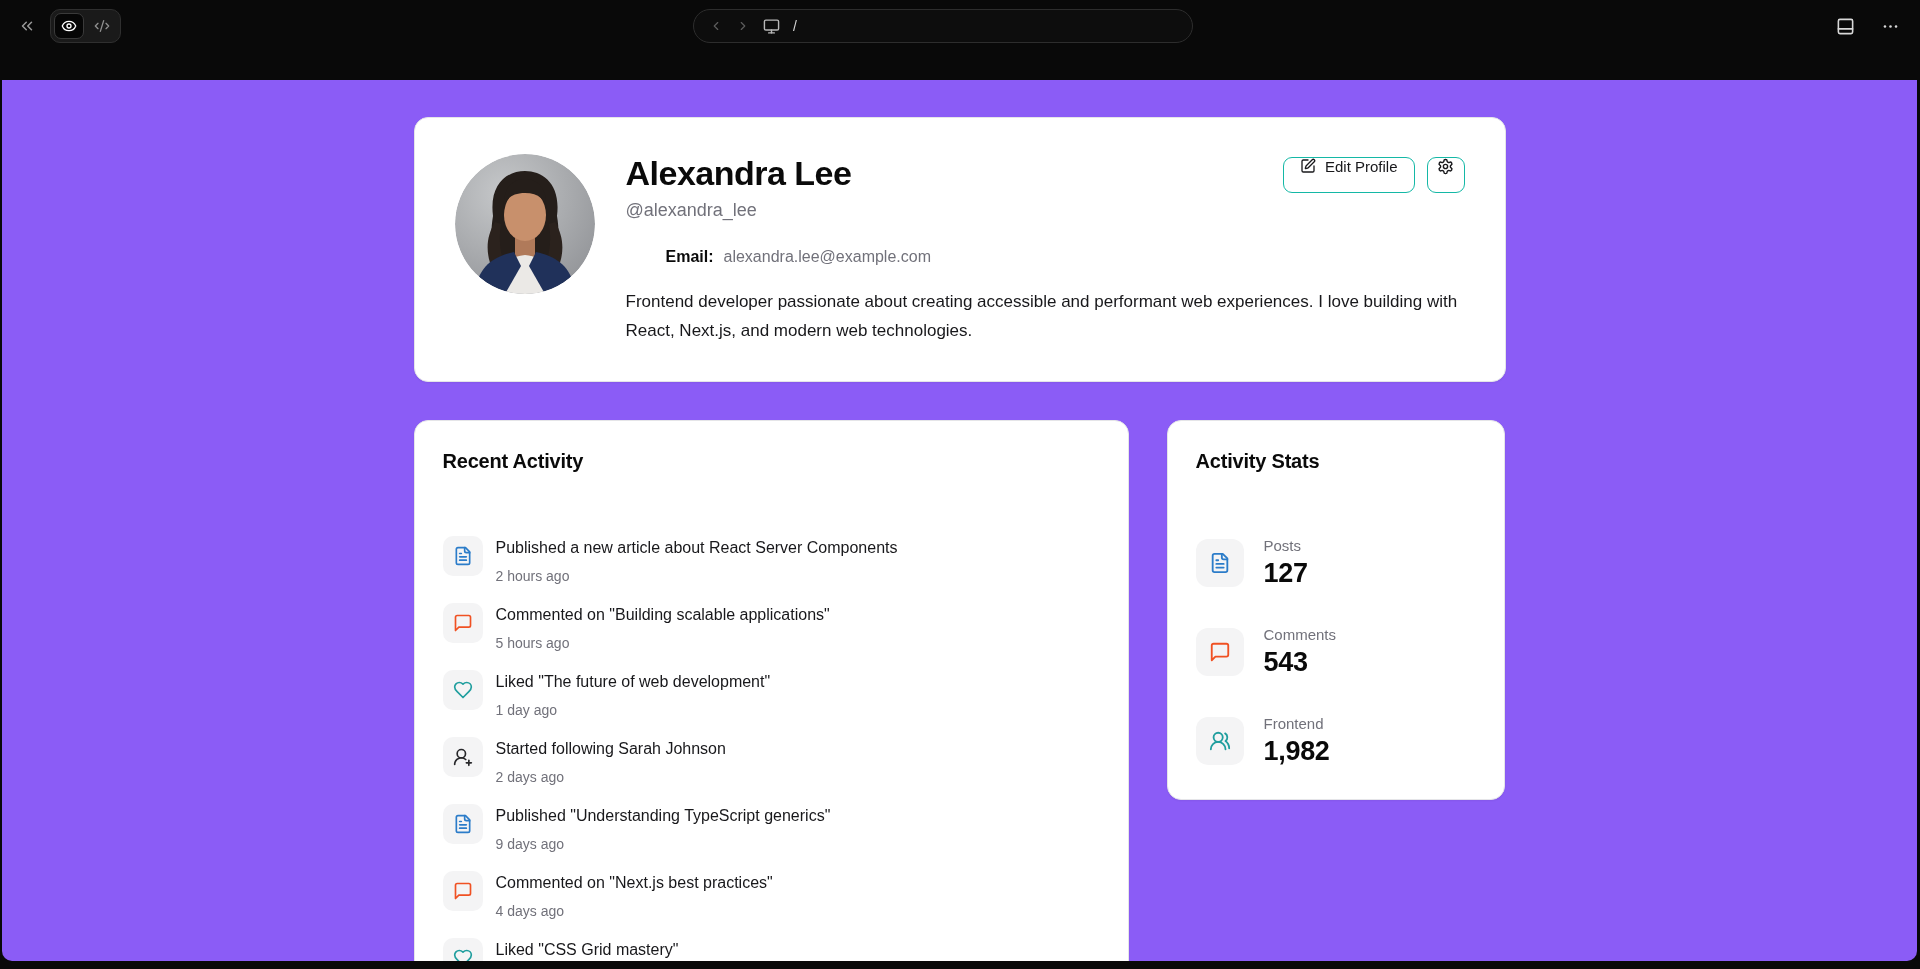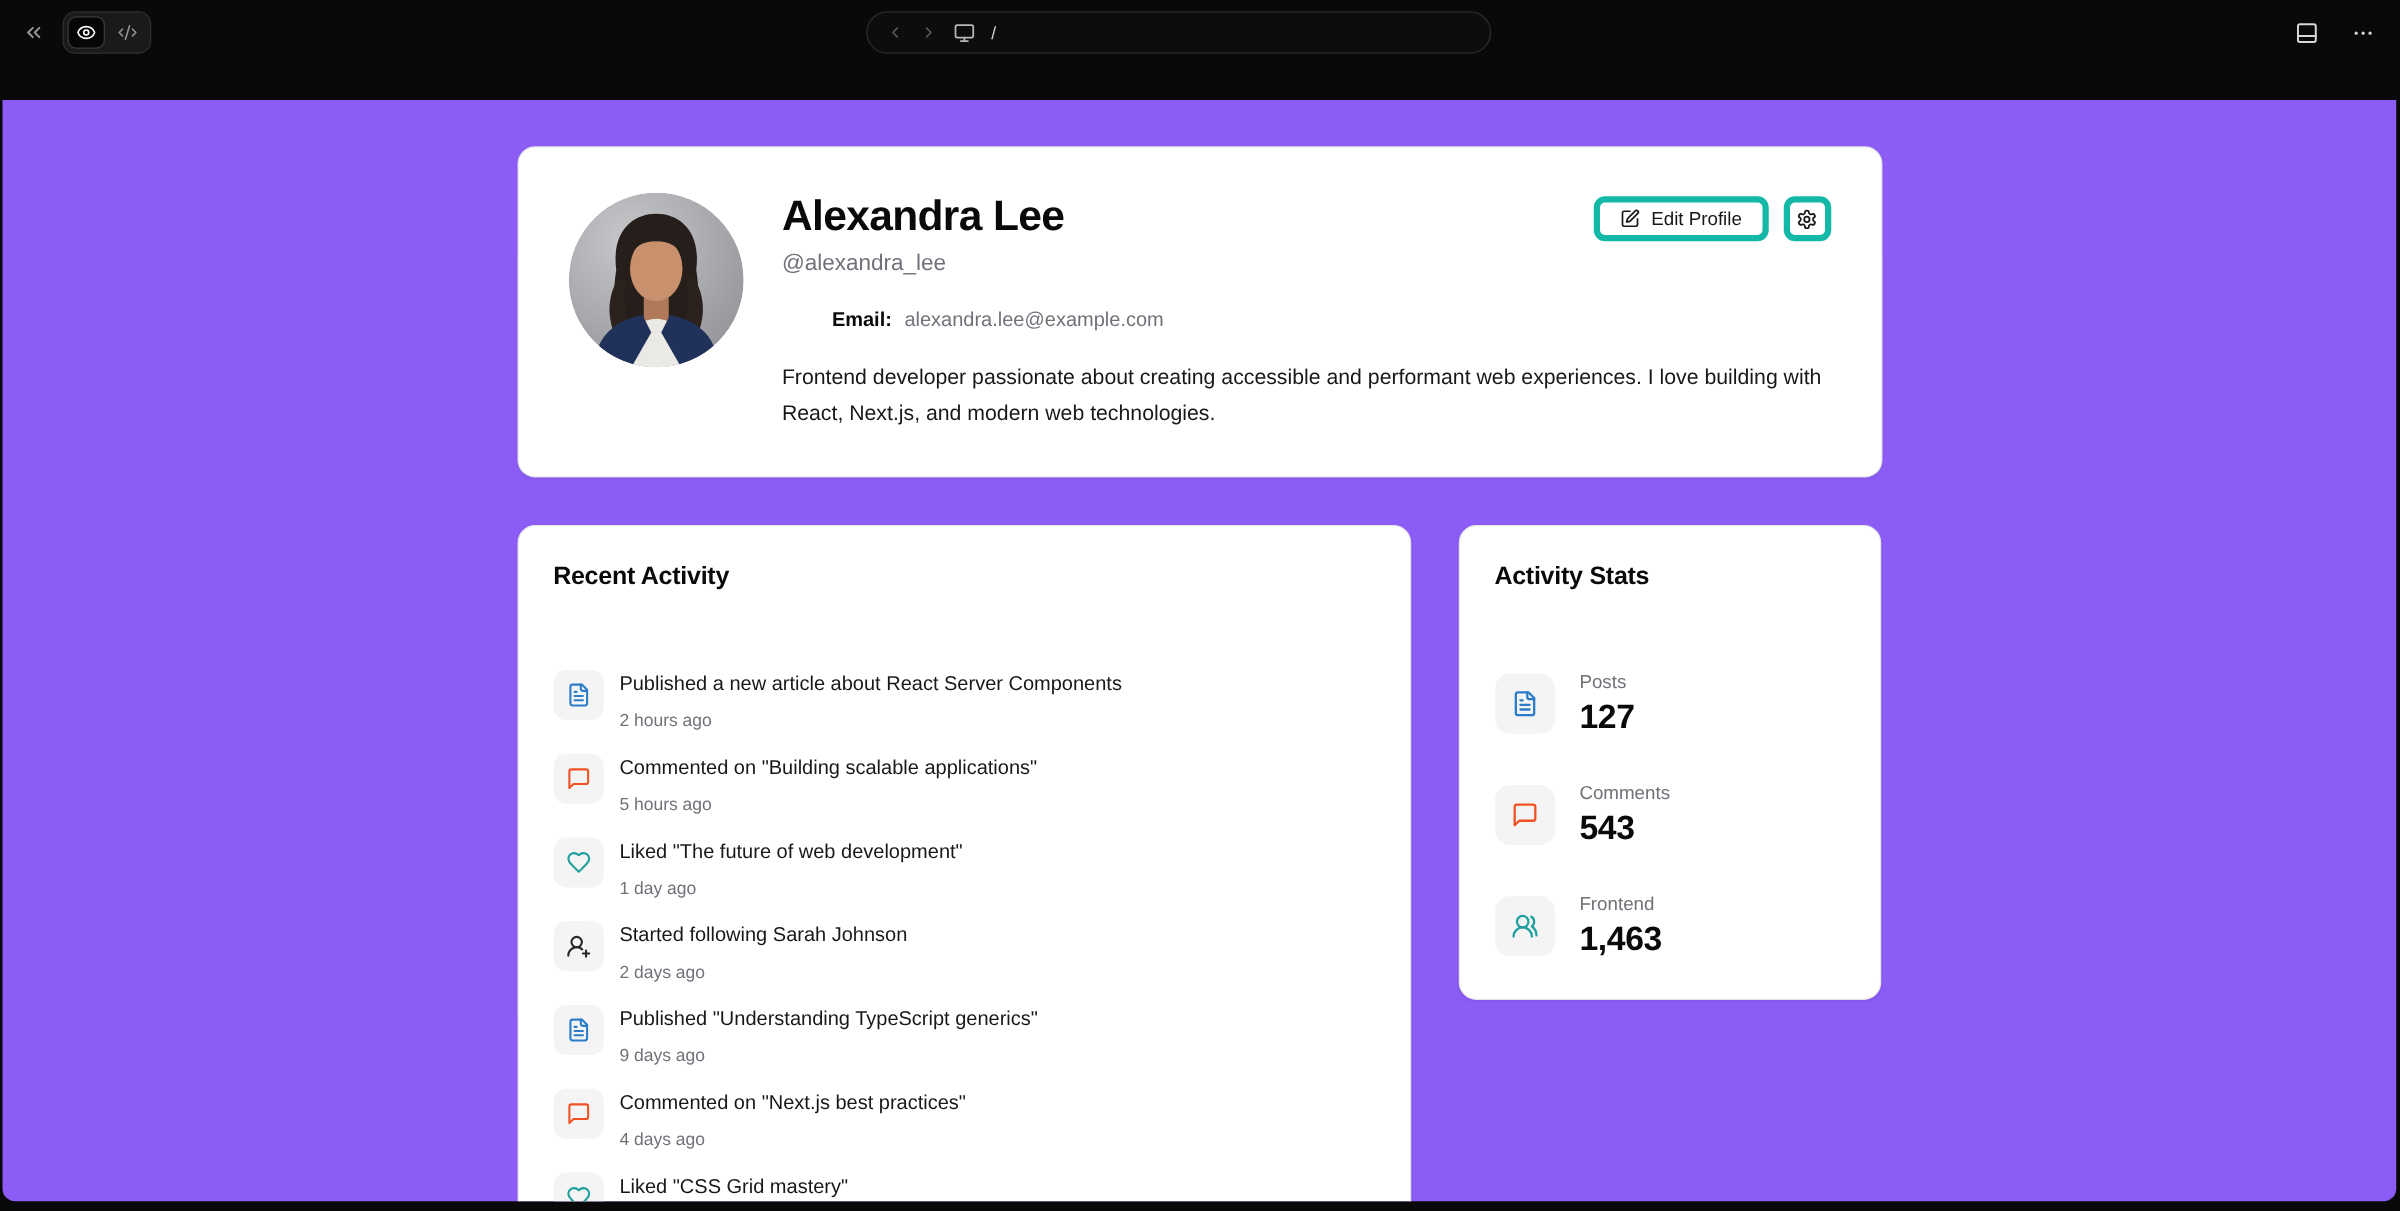--- a/index.html
+++ b/index.html
@@ -35,21 +35,21 @@
   .card{background:#fff;border:1px solid #e5e5e8;border-radius:14px;box-shadow:0 1px 2px rgba(0,0,0,.05);}
 
   
   .profile-card{display:flex;gap:31px;padding:36px 40px;box-sizing:border-box;}
   .avatar{width:140px;height:140px;border-radius:50%;overflow:hidden;flex-shrink:0;}
   .profile-main{flex:1;min-width:0;}
   .profile-head{display:flex;justify-content:space-between;align-items:flex-start;}
   .name{font-size:34px;font-weight:700;color:#0a0a0a;letter-spacing:-.5px;line-height:1.15;}
   .username{font-size:18px;color:#71717a;margin-top:7px;}
   .actions{display:flex;gap:12px;padding-top:3px;}
-  .btn{display:flex;align-items:center;gap:9px;height:36px;padding:0 16px;border:5px solid #14b8a6;border-radius:9px;
+  .btn{display:flex;gap:9px;height:36px;padding:0 16px;border:1px solid #14b8a6;border-radius:9px;
        background:#fff;font-size:15px;font-weight:500;color:#18181b;cursor:pointer;font-family:inherit;}
   .btn-icon{width:38px;padding:0;justify-content:center;color:#18181b;}
   .detail-row{display:flex;gap:10px;font-size:16px;margin-top:14px;}
   .detail-row.first{margin-top:27px;padding-left:40px;}
   .detail-label{font-weight:700;color:#0a0a0a;}
   .detail-value{color:#71717a;}
   .bio{margin-top:21px;font-size:17px;line-height:29px;color:#18181b;max-width:845px;}
 
   
   .cards-row{display:flex;gap:38px;margin-top:38px;align-items:flex-start;}
@@ -384,21 +384,21 @@
           </div>
 
           <div class="stat-row">
             <div class="stat-icon ic-teal">
               <svg class="i" width="22" height="22">
                   <use href="#i-users"></use>
                 </svg>
             </div>
             <div>
               <div class="stat-label">Frontend</div>
-              <div class="stat-value">1,463</div>
+              <div class="stat-value">1,982</div>
             </div>
           </div>
 
         </div>
       </div>
 
     </div>
   </div>
 </div>
 

